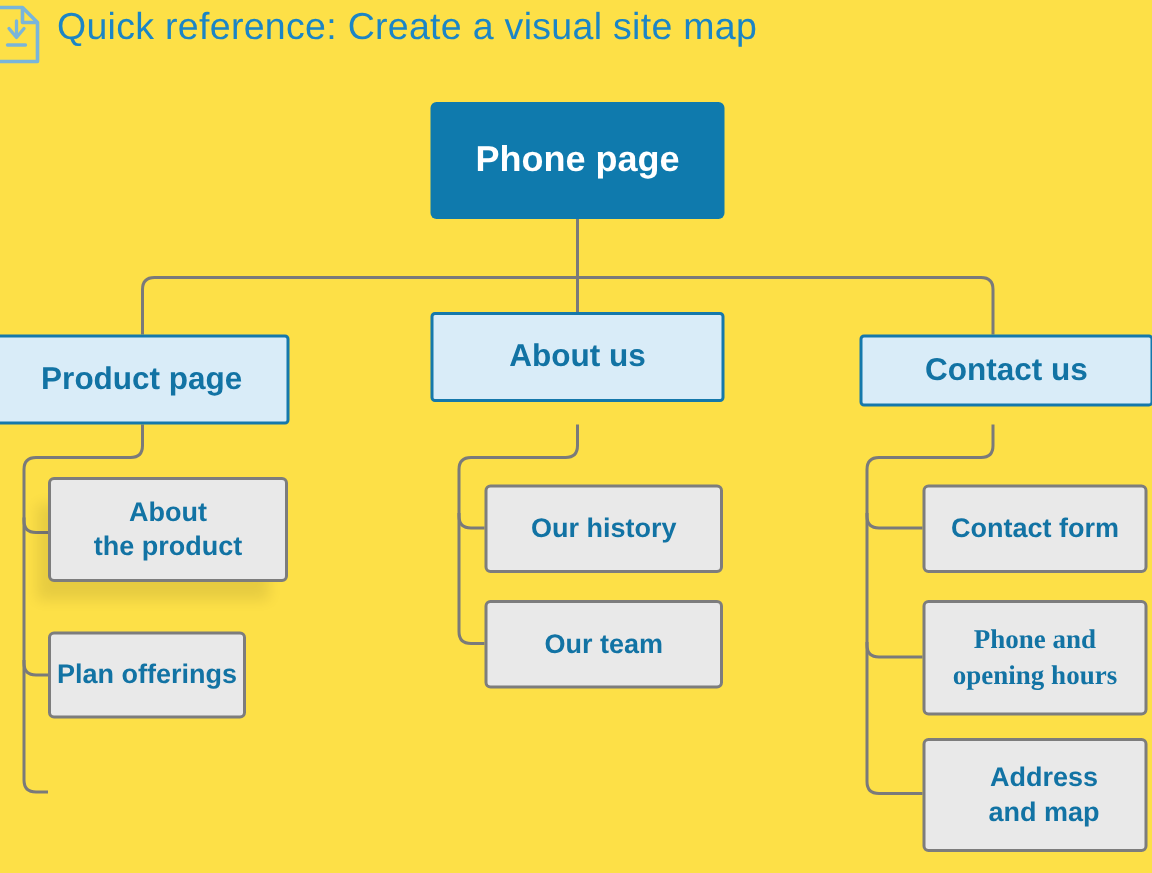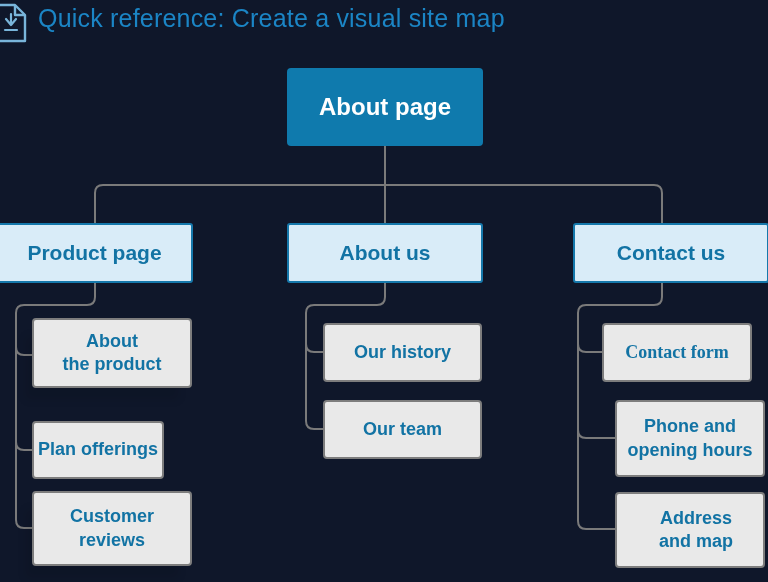--- a/index.html
+++ b/index.html
@@ -6,21 +6,21 @@
     margin: 0;
     padding: 0;
     background: #ffffff;
     font-family: "Liberation Sans", "DejaVu Sans", sans-serif;
   }
   #canvas {
     position: relative;
     width: 768px;
     height: 582px;
     overflow: hidden;
-    background: #0f172a;
+    background: #fde047;
   }
 
   
   .header {
     position: absolute;
     left: 0; top: 0;
     width: 768px; height: 48px;
   }
   .header-icon {
     position: absolute;
@@ -83,32 +83,32 @@
     font-size: 18px;
     line-height: 1.28;
   }
   .leaf-shadow {
     box-shadow: -10px 15px 9px -3px rgba(0, 0, 0, 0.09);
   }
 
   
   #node-home            { left: 287px; top: 68px;  width: 196px; height: 78px; }
   #node-product-page    { left: -4px;  top: 223px; width: 197px; height: 60px; }
-  #node-about-us        { left: 287px; top: 223px; width: 196px; height: 60px; }
-  #node-contact-us      { left: 573px; top: 223px; width: 196px; height: 60px; }
+  #node-about-us        { left: 287px; top: 208px; width: 196px; height: 60px; }
+  #node-contact-us      { left: 573px; top: 223px; width: 196px; height: 48px; }
 
   #leaf-about-product   { left: 32px;  top: 318px; width: 160px; height: 70px; }
   #leaf-plan-offerings  { left: 32px;  top: 421px; width: 132px; height: 58px; }
   #leaf-customer-reviews{ left: 32px;  top: 491px; width: 160px; height: 75px; }
 
   #leaf-our-history     { left: 323px; top: 323px; width: 159px; height: 59px; }
   #leaf-our-team        { left: 323px; top: 400px; width: 159px; height: 59px; }
 
-  #leaf-contact-form    { left: 602px; top: 323px; width: 150px; height: 59px; font-family: Liberation Serif, serif; }
-  #leaf-phone-hours     { left: 615px; top: 400px; width: 150px; height: 77px; }
+  #leaf-contact-form    { left: 615px; top: 323px; width: 150px; height: 59px; }
+  #leaf-phone-hours     { left: 615px; top: 400px; width: 150px; height: 77px; font-family: Liberation Serif, serif; }
   #leaf-address-map     { left: 615px; top: 492px; width: 150px; height: 76px; padding-left: 12px; }
 </style>
 </head>
 <body>
 
 <div id="canvas">
 
   <div class="header">
     <span class="header-icon">
       <svg viewBox="0 0 36 42" fill="none">
@@ -131,31 +131,29 @@
     <path d="M16 440 V520 Q16 528 24 528 H32"></path>
 
     <path d="M385 283 V297 Q385 305 377 305 H314 Q306 305 306 313 V344 Q306 352 314 352 H323"></path>
     <path d="M306 342 V421 Q306 429 314 429 H323"></path>
 
     <path d="M662 283 V297 Q662 305 654 305 H586 Q578 305 578 313 V344 Q578 352 586 352 H615"></path>
     <path d="M578 342 V430 Q578 438 586 438 H615"></path>
     <path d="M578 428 V521 Q578 529 586 529 H615"></path>
   </svg>
 
-  <div class="node node-root" id="node-home">About page</div>
+  <div class="node node-root" id="node-home">Phone page</div>
 
   <div class="node node-l2" id="node-product-page">Product page</div>
   <div class="node node-l2" id="node-about-us">About us</div>
   <div class="node node-l2" id="node-contact-us">Contact us</div>
 
   <div class="node node-leaf leaf-shadow" id="leaf-about-product">About
 the product</div>
   <div class="node node-leaf" id="leaf-plan-offerings">Plan offerings</div>
-  <div class="node node-leaf leaf-shadow" id="leaf-customer-reviews">Customer
-reviews</div>
 
   <div class="node node-leaf" id="leaf-our-team">Our team</div>
   <div class="node node-leaf" id="leaf-our-history">Our history</div>
 
   <div class="node node-leaf" id="leaf-contact-form">Contact form</div>
   <div class="node node-leaf" id="leaf-phone-hours">Phone and
 opening hours</div>
   <div class="node node-leaf" id="leaf-address-map">Address
 and map</div>
 

